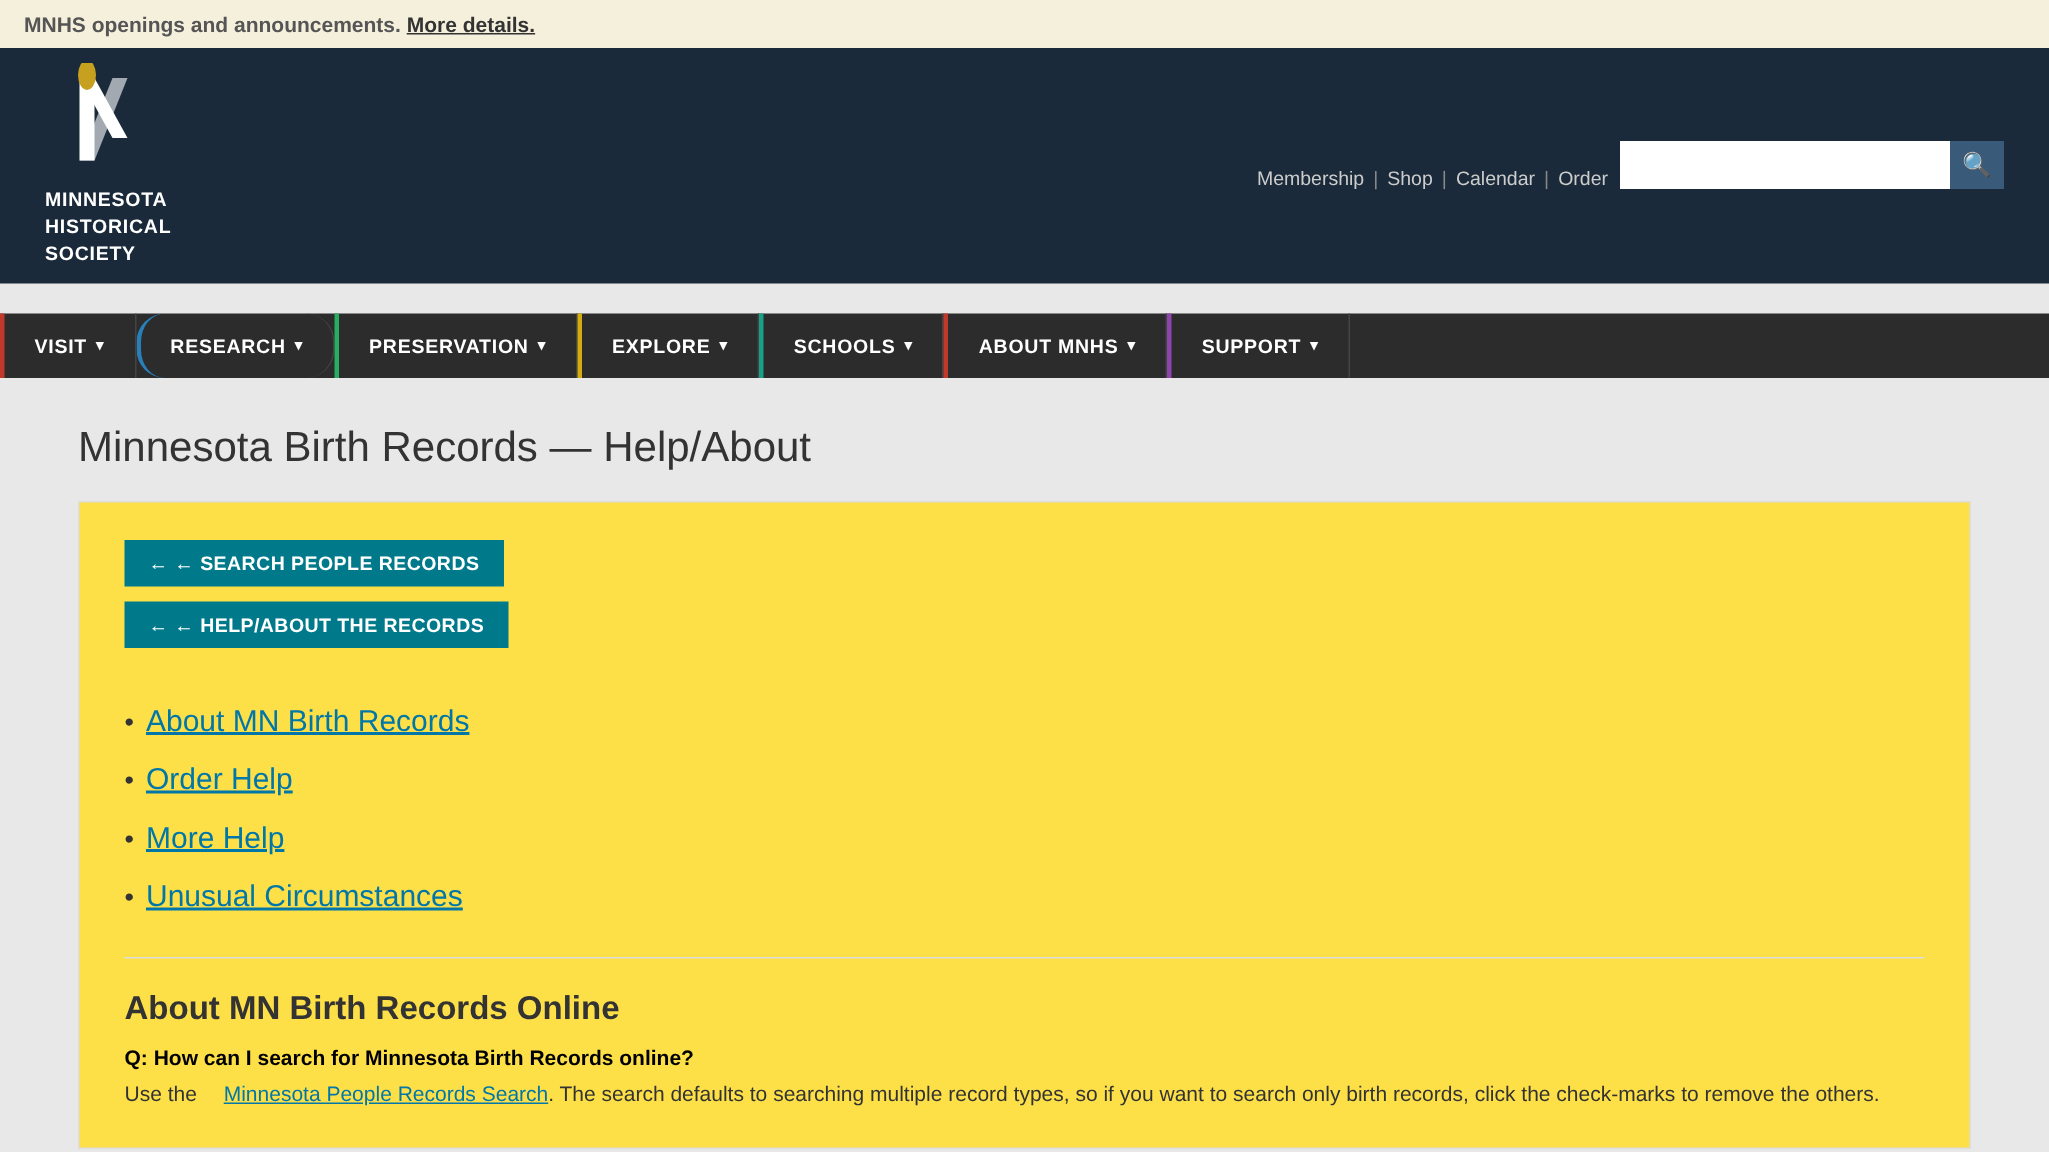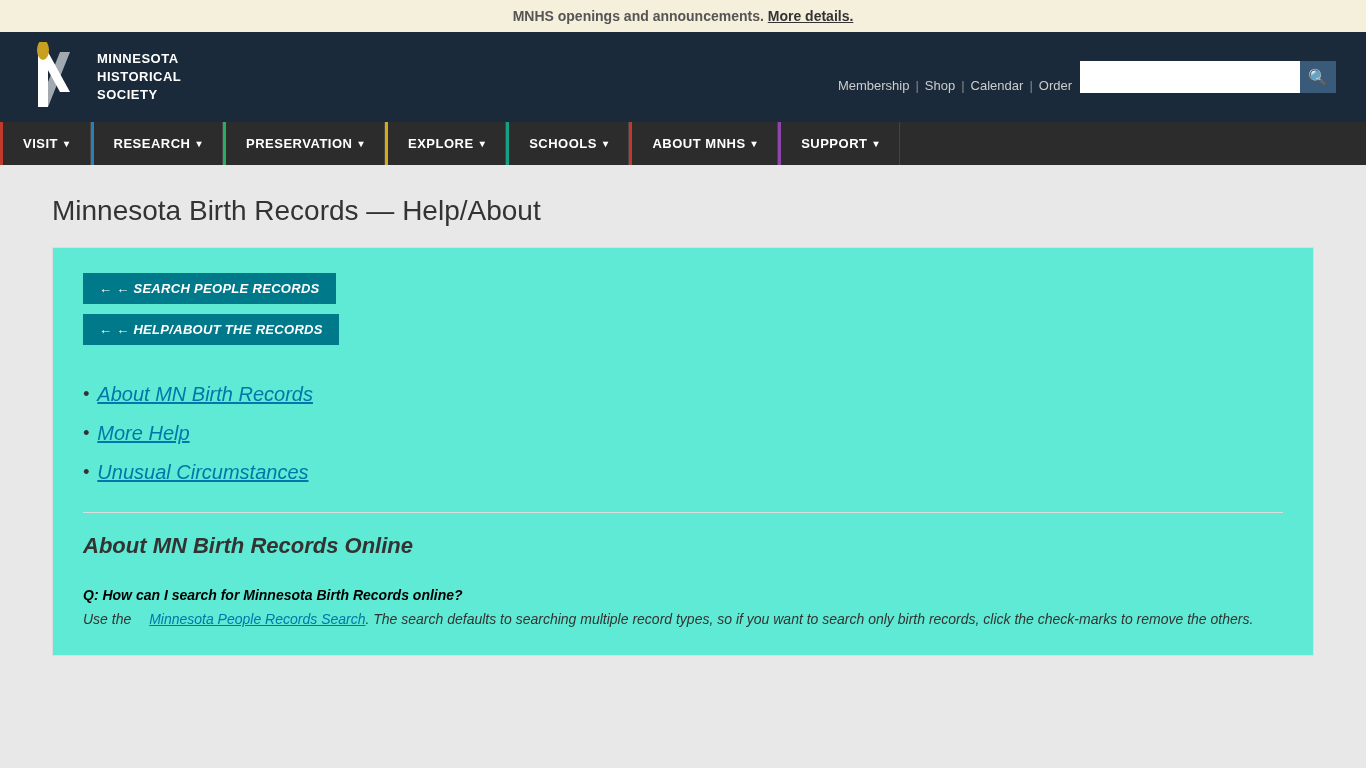--- a/index.html
+++ b/index.html
@@ -1,40 +1,41 @@
 <!DOCTYPE html>
 <html><head>
   <meta charset="utf-8">
   <style>
     * { margin: 0; padding: 0; box-sizing: border-box; }
     body { font-family: Arial, sans-serif; font-size: 14px; background: #e8e8e8; }
 
     
     #announcement-bar {
       background: #f5f0dc;
-      text-align: center;
+      text-align: left;
       padding: 8px 16px;
       font-size: 14px;
     }
     #announcement-bar strong { color: #555; font-weight: bold; }
     #announcement-bar a { color: #333; font-weight: bold; text-decoration: underline; }
 
     
     #header {
       background: #1a2a3a;
       display: flex;
       align-items: center;
       justify-content: space-between;
       padding: 10px 30px;
       min-height: 80px;
     }
     #logo-area {
       display: flex;
       align-items: center;
       gap: 12px;
+      flex-direction: column;
     }
     #logo-icon {
       width: 55px;
       height: 70px;
     }
     #logo-text {
       color: white;
       font-size: 13px;
       font-weight: bold;
       line-height: 1.4;
@@ -78,60 +79,60 @@
       justify-content: center;
       color: white;
       font-size: 16px;
     }
 
     
     #main-nav {
       background: #2c2c2c;
       display: flex;
       align-items: stretch;
+      margin-top: 20px;
     }
     .nav-item {
       color: white;
       padding: 14px 20px;
       font-size: 13px;
       font-weight: bold;
       letter-spacing: 0.5px;
       text-transform: uppercase;
       cursor: pointer;
       display: flex;
       align-items: center;
       gap: 4px;
       border-right: 1px solid #444;
       white-space: nowrap;
     }
     .nav-item.visit { border-left: 3px solid #c0392b; }
-    .nav-item.research { border-left: 3px solid #2980b9; }
+    .nav-item.research { border-left: 3px solid #2980b9; border-radius: 19px; }
     .nav-item.preservation { border-left: 3px solid #27ae60; }
     .nav-item.explore { border-left: 3px solid #d4ac0d; }
     .nav-item.schools { border-left: 3px solid #16a085; }
     .nav-item.about { border-left: 3px solid #c0392b; }
     .nav-item.support { border-left: 3px solid #8e44ad; }
     .nav-arrow { font-size: 10px; margin-left: 2px; }
 
     
     #content-wrapper {
       background: #e8e8e8;
       padding: 30px 52px;
     }
     #page-title {
       font-size: 28px;
       font-weight: normal;
       color: #333;
       margin-bottom: 20px;
     }
     #main-content-box {
-      background: #5eead4;
+      background: #fde047;
       padding: 25px 30px;
       border: 1px solid #ddd;
-      font-style: italic;
     }
     .btn-teal {
       display: inline-block;
       background: #007a8a;
       color: white;
       padding: 8px 16px;
       font-size: 13px;
       font-weight: bold;
       text-decoration: none;
       margin-bottom: 10px;
@@ -165,21 +166,21 @@
     #divider {
       border: none;
       border-top: 1px solid #ddd;
       margin: 20px 0;
     }
 
     #section-title {
       font-size: 22px;
       font-weight: bold;
       color: #333;
-      margin-bottom: 28px;
+      margin-bottom: 12px;
     }
 
     #faq-question {
       font-weight: bold;
       font-size: 14px;
       margin-bottom: 6px;
     }
     #faq-answer {
       font-size: 14px;
       line-height: 1.5;
@@ -278,20 +279,23 @@
     </div>
     <div>
       <a href="#" class="btn-teal btn-arrow">← HELP/ABOUT THE RECORDS</a>
     </div>
 
     <ul id="links-list">
       <li>
         <a href="#">About MN Birth Records</a>
       </li>
       <li>
+        <a href="#">Order Help</a>
+      </li>
+      <li>
         <a href="#">More Help</a>
       </li>
       <li>
         <a href="#">Unusual Circumstances</a>
       </li>
     </ul>
 
     <hr id="divider">
 
     <h2 id="section-title">About MN Birth Records Online</h2>

